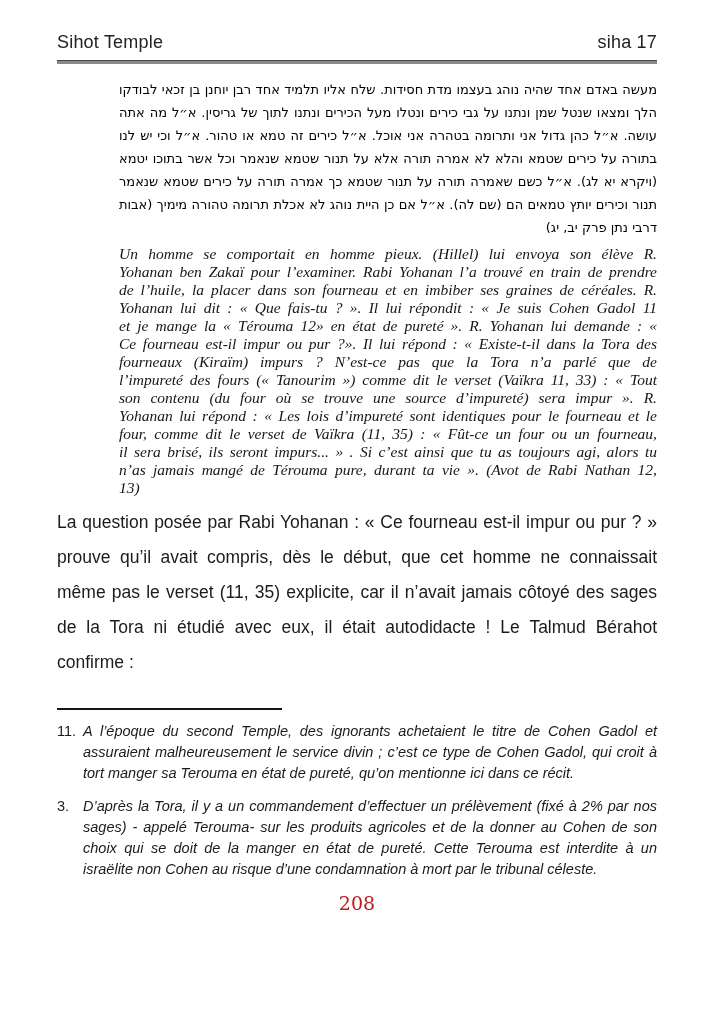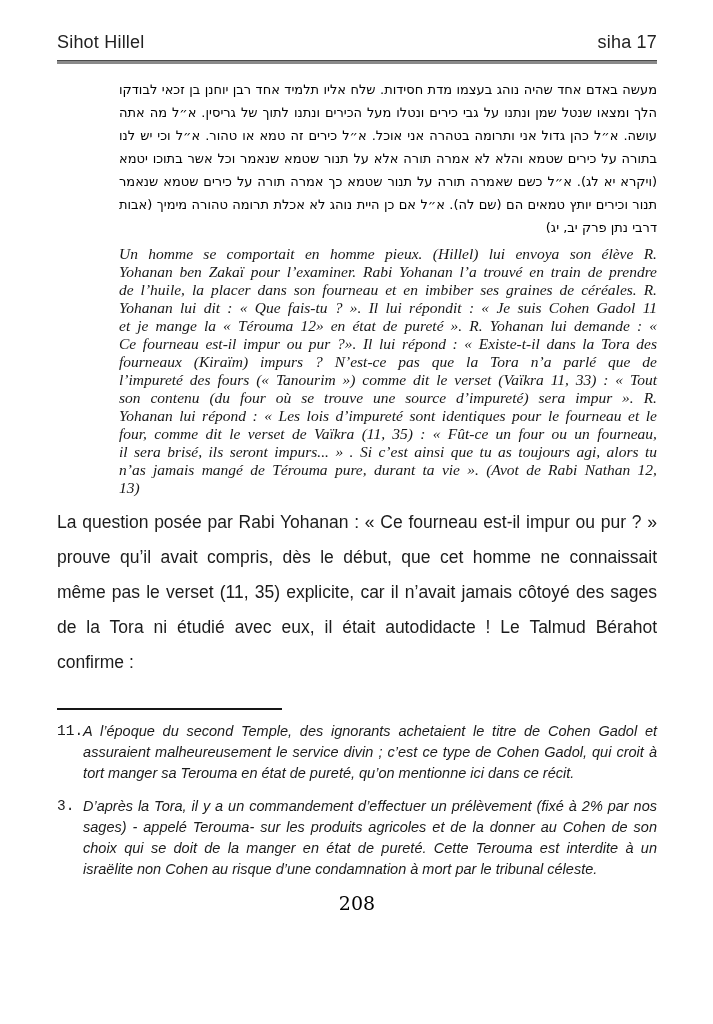--- a/index.html
+++ b/index.html
@@ -58,38 +58,38 @@
     width: 225px; height: 0;
     border-top: 2px solid #161616;
     margin: 28px 0 11px 0;
   }
   .footnote {
     display: flex;
     font-size: 14.5px; line-height: 21px;
     color: #1b1b1b;
     margin: 0 0 12px 0;
   }
-  .footnote .fn-num { flex: 0 0 26px; font-family: Liberation Mono, monospace; }
+  .footnote .fn-num { flex: 0 0 26px; }
   .footnote .fn-text { flex: 1 1 auto; text-align: justify; font-style: italic; }
 
   
   .page-number {
     text-align: center;
     font-family: "DejaVu Serif", serif;
-    font-size: 19px; color: #000000;
+    font-size: 19px; color: #b91c1c;
     margin-top: 6px;
   }
 </style>
 </head>
 <body>
 
 <div class="content">
 
   <div class="running-head">
-    <span>Sihot Hillel</span>
+    <span>Sihot Temple</span>
     <span>siha 17</span>
   </div>
   <div class="header-rule"></div>
 
 
   <div class="hebrew-block">מעשה באדם אחד שהיה נוהג בעצמו מדת חסידות. שלח אליו תלמיד אחד רבן יוחנן בן זכאי לבודקו הלך ומצאו שנטל שמן ונתנו על גבי כירים ונטלו מעל הכירים ונתנו לתוך של גריסין. א״ל מה אתה עושה. א״ל כהן גדול אני ותרומה בטהרה אני אוכל. א״ל כירים זה טמא או טהור. א״ל וכי יש לנו בתורה על כירים שטמא והלא לא אמרה תורה אלא על תנור שטמא שנאמר וכל אשר בתוכו יטמא (ויקרא יא לג). א״ל כשם שאמרה תורה על תנור שטמא כך אמרה תורה על כירים שטמא שנאמר תנור וכירים יותץ טמאים הם (שם לה). א״ל אם כן היית נוהג לא אכלת תרומה טהורה מימיך (אבות דרבי נתן פרק יב, יג)</div>
 
   <div class="translation-block">Un homme se comportait en homme pieux. (Hillel) lui envoya son élève R. Yohanan ben Zakaï pour l’examiner. Rabi Yohanan l’a trouvé en train de prendre de l’huile, la placer dans son fourneau et en imbiber ses graines de céréales. R. Yohanan lui dit : « Que fais-tu ? ». Il lui répondit : « Je suis Cohen Gadol 11 et je mange la « Térouma 12» en état de pureté ». R. Yohanan lui demande : « Ce fourneau est-il impur ou pur ?». Il lui répond : « Existe-t-il dans la Tora des fourneaux (Kiraïm) impurs ? N’est-ce pas que la Tora n’a parlé que de l’impureté des fours (« Tanourim ») comme dit le verset (Vaïkra 11, 33) : « Tout son contenu (du four où se trouve une source d’impureté) sera impur ». R. Yohanan lui répond : « Les lois d’impureté sont identiques pour le fourneau et le four, comme dit le verset de Vaïkra (11, 35) : « Fût-ce un four ou un fourneau, il sera brisé, ils seront impurs... » . Si c’est ainsi que tu as toujours agi, alors tu n’as jamais mangé de Térouma pure, durant ta vie ». (Avot de Rabi Nathan 12, 13)</div>
 
   <p class="para body">La question posée par Rabi Yohanan : « Ce fourneau est-il impur ou pur ? » prouve qu’il avait compris, dès le début, que cet homme ne connaissait même pas le verset (11, 35) explicite, car il n’avait jamais côtoyé des sages de la Tora ni étudié avec eux, il était autodidacte ! Le Talmud Bérahot confirme :</p>

